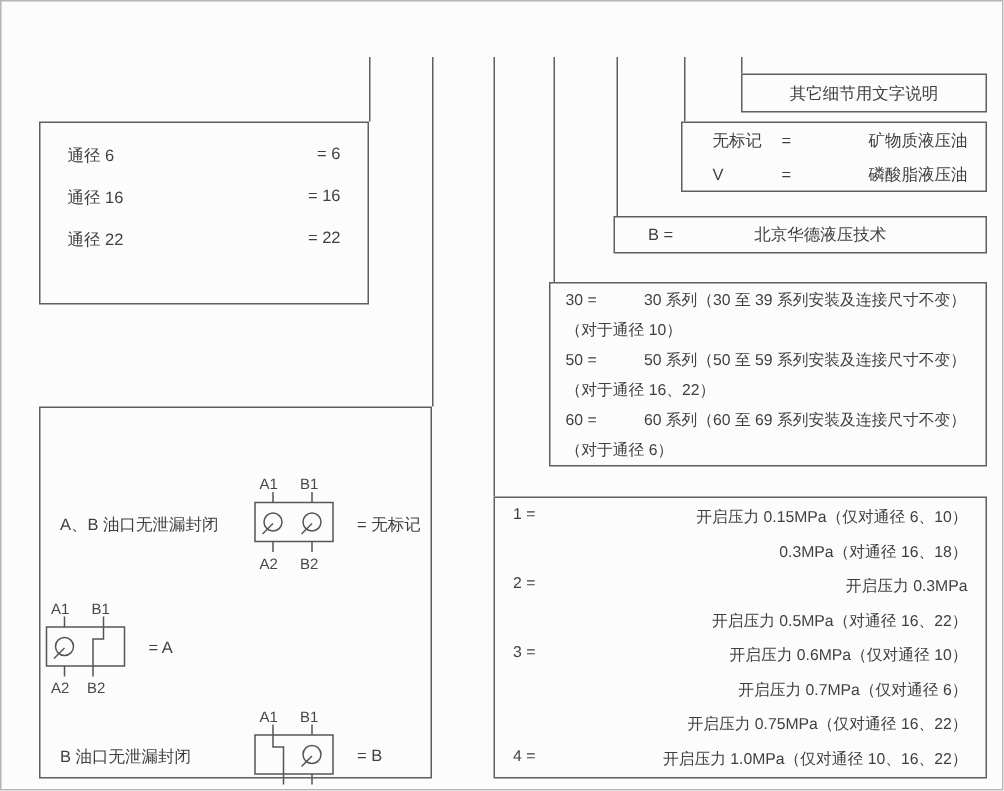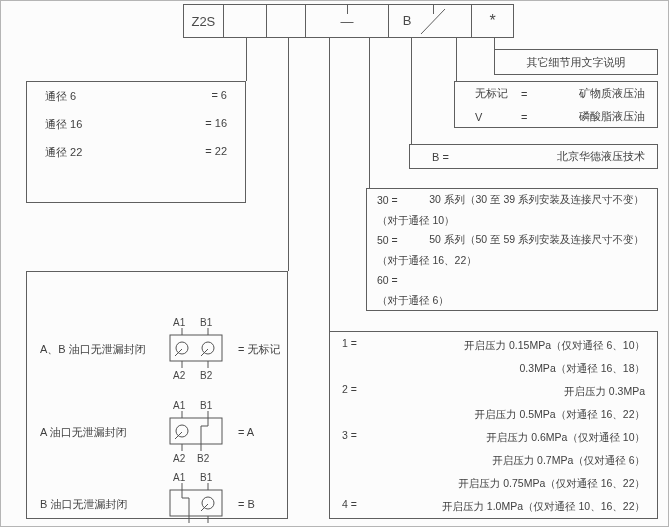--- a/index.html
+++ b/index.html
@@ -16,69 +16,52 @@
         display:flex;align-items:center;justify-content:center;font-size:13px;color:#4a4a4a;}
   .cell:last-child{border-right:none;}
   .c1{width:40px;} .c2{width:43px;} .c3{width:40px;} .c4{width:83px;} .c5{width:84px;} .c6{width:41px;}
   .halftick{position:absolute;top:0;width:1px;height:9px;background:#5f5f5f;}
   .c4 .halftick{left:41px;} .c5 .halftick{left:44px;}
   .c5 .code-b{position:absolute;left:14px;top:8px;}
   .c5 svg{position:absolute;left:0;top:0;}
   .c6{font-size:16px;}
   
   #bore{left:25px;top:80px;width:220px;height:122px;padding:7px 18px 0 18px;}
-  .bore-row{display:flex;justify-content:space-between;height:28px;font-size:11px;}
+  .bore-row{display:flex;justify-content:space-between;height:28px;align-items:center;font-size:11px;}
   
   #seal{left:25px;top:270px;width:262px;height:248px;padding-top:24px;}
   .seal-row{display:flex;align-items:center;}
   .sr1{height:106px;} .sr2{height:60px;} .sr3{height:84px;}
   .seal-label{width:126px;padding-left:13px;font-size:11px;}
   .seal-sym{width:64px;}
   .seal-val{padding-left:8px;font-size:11px;white-space:nowrap;}
   .valve{stroke:#555;fill:none;stroke-width:1;}
   .ptxt{font-size:10px;fill:#474747;stroke:none;font-family:"Liberation Sans","DejaVu Sans",sans-serif;}
   
   #detail{left:493px;top:48px;width:164px;height:26px;display:flex;align-items:center;justify-content:center;font-size:11px;}
   #oil{left:453px;top:80px;width:204px;height:47px;padding:0 12px 0 20px;}
   .oil-row{display:flex;align-items:center;height:23px;font-size:11px;}
   .oil-k{width:46px;} .oil-eq{width:18px;} .oil-v{flex:1;text-align:right;}
   #brand{left:408px;top:143px;width:249px;height:25px;display:flex;align-items:center;font-size:11px;padding:0 12px 0 22px;box-sizing:border-box;}
-  #brand .bv{flex:1;text-align:right;}
+  #brand .bv{flex:1;text-align:center;}
   #series{left:365px;top:187px;width:292px;height:123px;padding:1px 13px 0 10px;}
   .series-l1{display:flex;justify-content:space-between;height:20px;align-items:center;font-size:10.5px;white-space:nowrap;}
   .series-l2{height:20px;line-height:20px;font-size:10.5px;}
   
   #pressure{left:328px;top:330px;width:329px;height:188px;padding:2px 12px 0 12px;}
   .p-row{display:flex;font-size:10.5px;}
   .p-key{width:34px;padding-top:3px;}
   .p-lines{flex:1;text-align:right;}
   .p-lines div{height:23px;line-height:23px;white-space:nowrap;}
 </style>
 </head>
 <body>
 
 <div id="canvas">
 
-  <div id="strip" class="box">
-    <div class="cell c1">Z2S</div>
-    <div class="cell c2"></div>
-    <div class="cell c3"></div>
-    <div class="cell c4">
-      <span class="halftick"></span>
-      <span>—</span>
-    </div>
-    <div class="cell c5">
-      <span class="halftick"></span>
-      <span class="code-b">B</span>
-      <svg width="84" height="32">
-        <line x1="32" y1="29" x2="56" y2="4" stroke="#5f5f5f" stroke-width="1"></line>
-      </svg>
-    </div>
-    <div class="cell c6">*</div>
-  </div>
 
   <div class="vline" style="left:245px;top:37px;height:43px;"></div>
   <div class="vline" style="left:287px;top:37px;height:233px;"></div>
   <div class="vline" style="left:328px;top:37px;height:293px;"></div>
   <div class="vline" style="left:368px;top:37px;height:150px;"></div>
   <div class="vline" style="left:410px;top:37px;height:106px;"></div>
   <div class="vline" style="left:455px;top:37px;height:43px;"></div>
   <div class="vline" style="left:493px;top:37px;height:11px;"></div>
 
   <div id="bore" class="box">
@@ -114,21 +97,20 @@
           <line x1="16" y1="44" x2="16" y2="51"></line>
             <line x1="42" y1="44" x2="42" y2="51"></line>
         </g>
         <text class="ptxt" x="7" y="62">A2</text>
         <text class="ptxt" x="34" y="62">B2</text>
       </svg>
       <span class="seal-val">= 无标记</span>
     </div>
 
     <div class="seal-row sr2">
-      <span class="seal-label">A 油口无泄漏封闭</span>
       <svg class="seal-sym" width="62" height="64">
         <text class="ptxt" x="7" y="9">A1</text>
         <text class="ptxt" x="34" y="9">B1</text>
         <g class="valve">
           <line x1="16" y1="11" x2="16" y2="18"></line>
             <line x1="42" y1="11" x2="42" y2="18"></line>
           <rect x="4" y="18" width="52" height="26"></rect>
           <circle cx="16" cy="31" r="6"></circle>
             <line x1="9" y1="39" x2="16" y2="32"></line>
           <path d="M42 18 V26 H35 V44" fill="none"></path>
@@ -191,20 +173,21 @@
       <span>30 系列（30 至 39 系列安装及连接尺寸不变）</span>
     </div>
     <div class="series-l2">（对于通径 10）</div>
     <div class="series-l1">
       <span>50 =</span>
       <span>50 系列（50 至 59 系列安装及连接尺寸不变）</span>
     </div>
     <div class="series-l2">（对于通径 16、22）</div>
     <div class="series-l1">
       <span>60 =</span>
+      <span>60 系列（60 至 69 系列安装及连接尺寸不变）</span>
     </div>
     <div class="series-l2">（对于通径 6）</div>
   </div>
 
   <div id="pressure" class="box">
     <div class="p-row">
       <span class="p-key">1 =</span>
       <div class="p-lines">
         <div>开启压力 0.15MPa（仅对通径 6、10）</div>
         <div>0.3MPa（对通径 16、18）</div>

